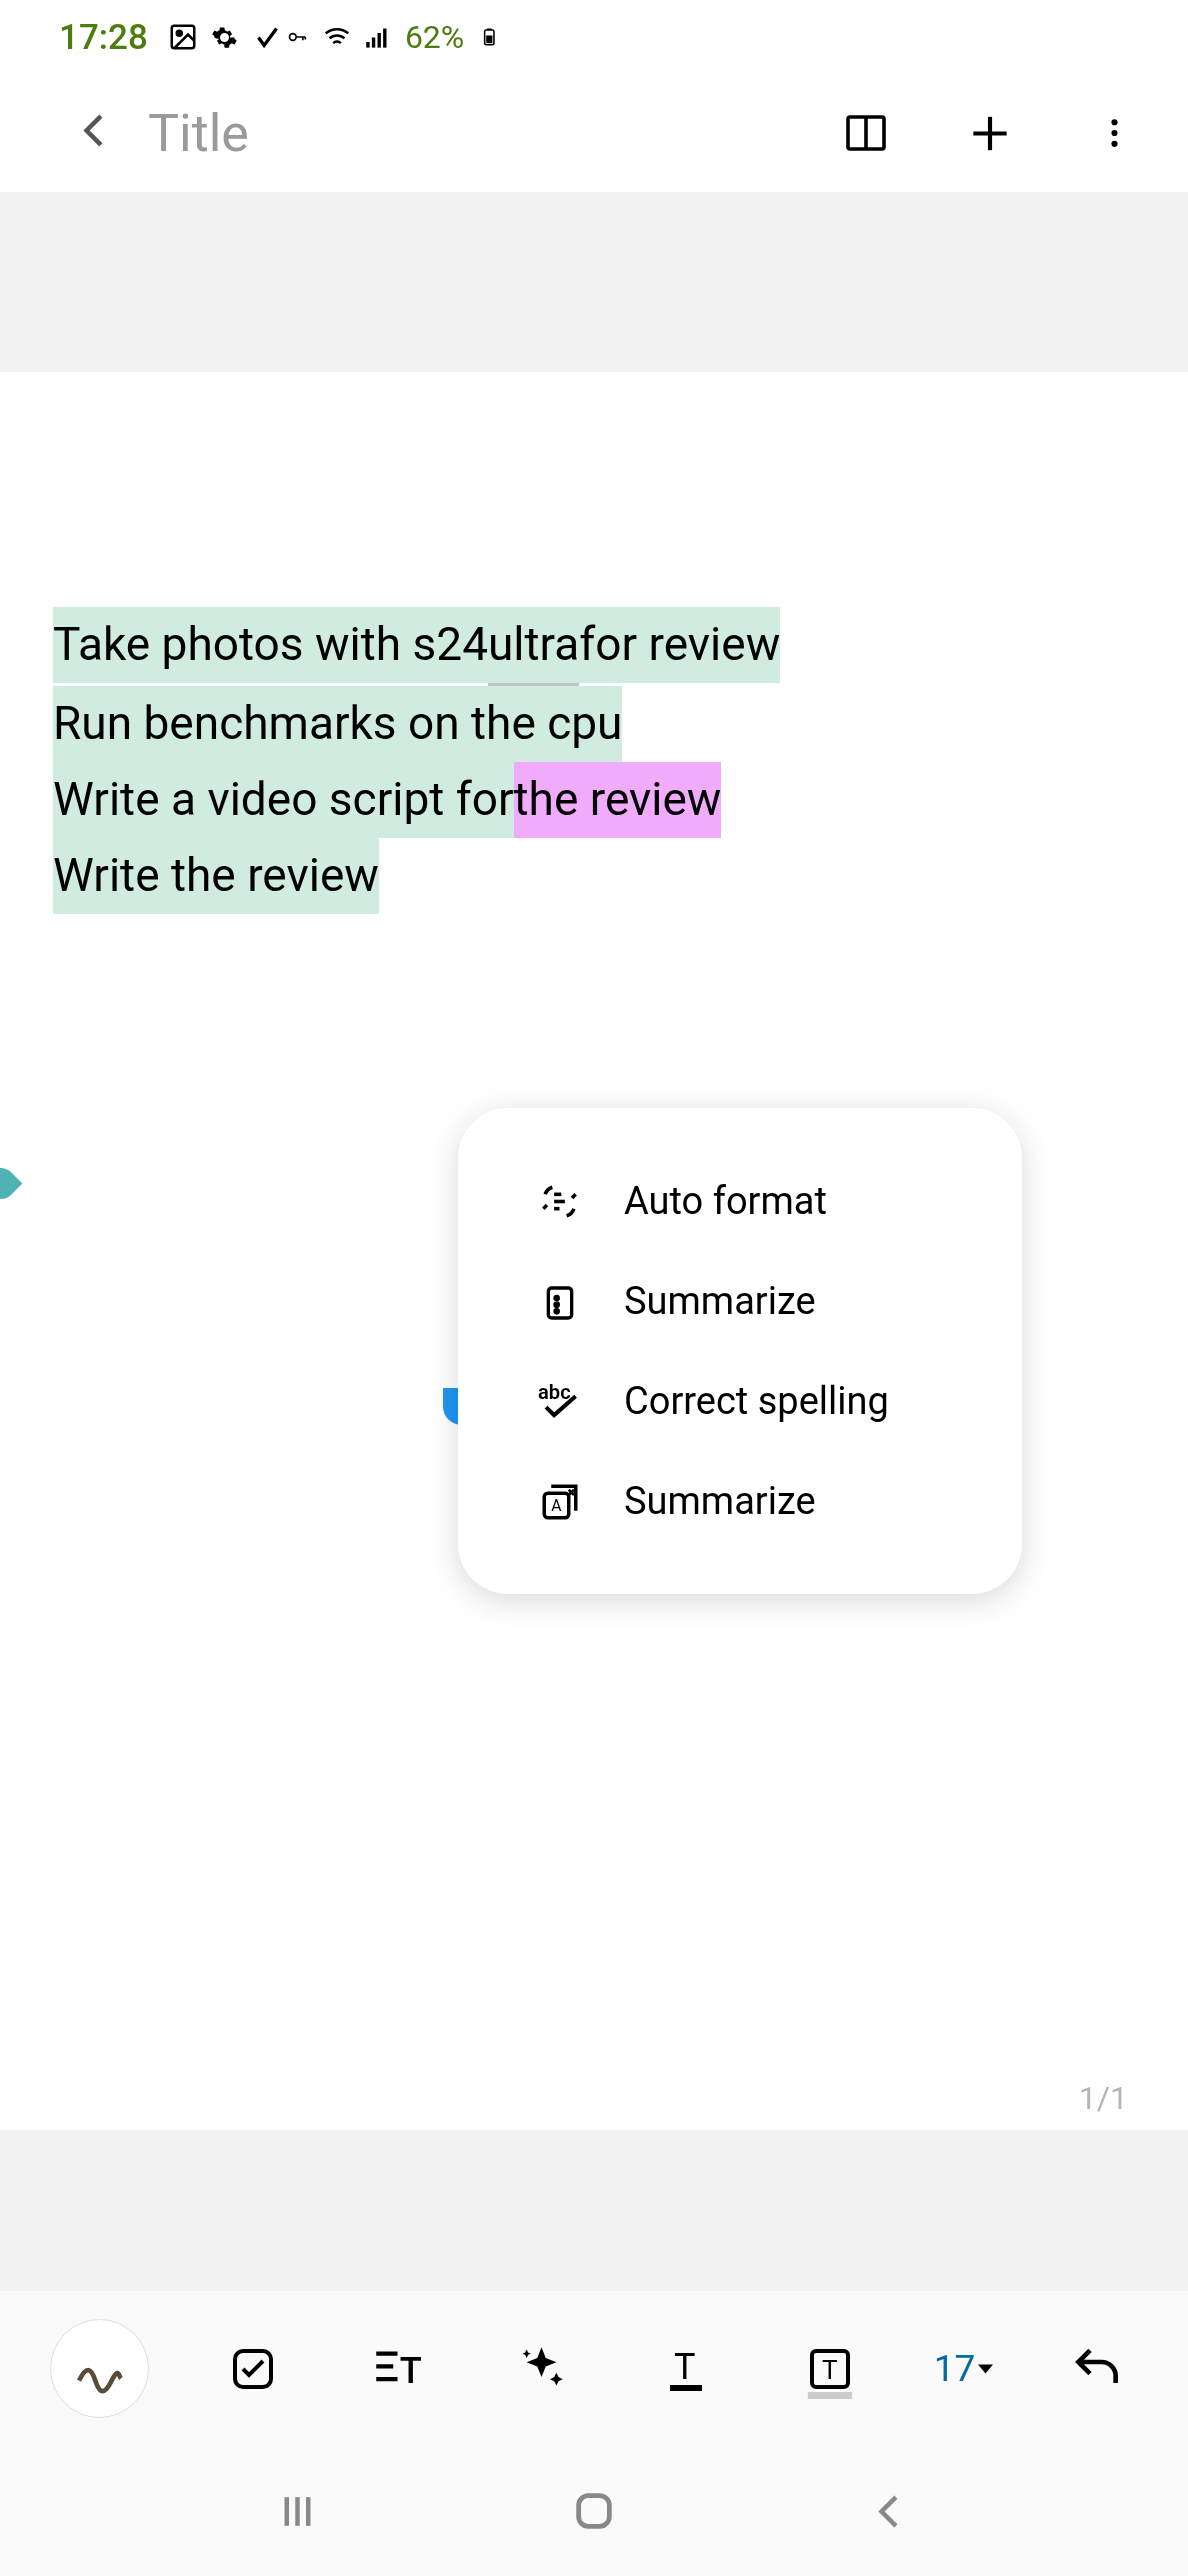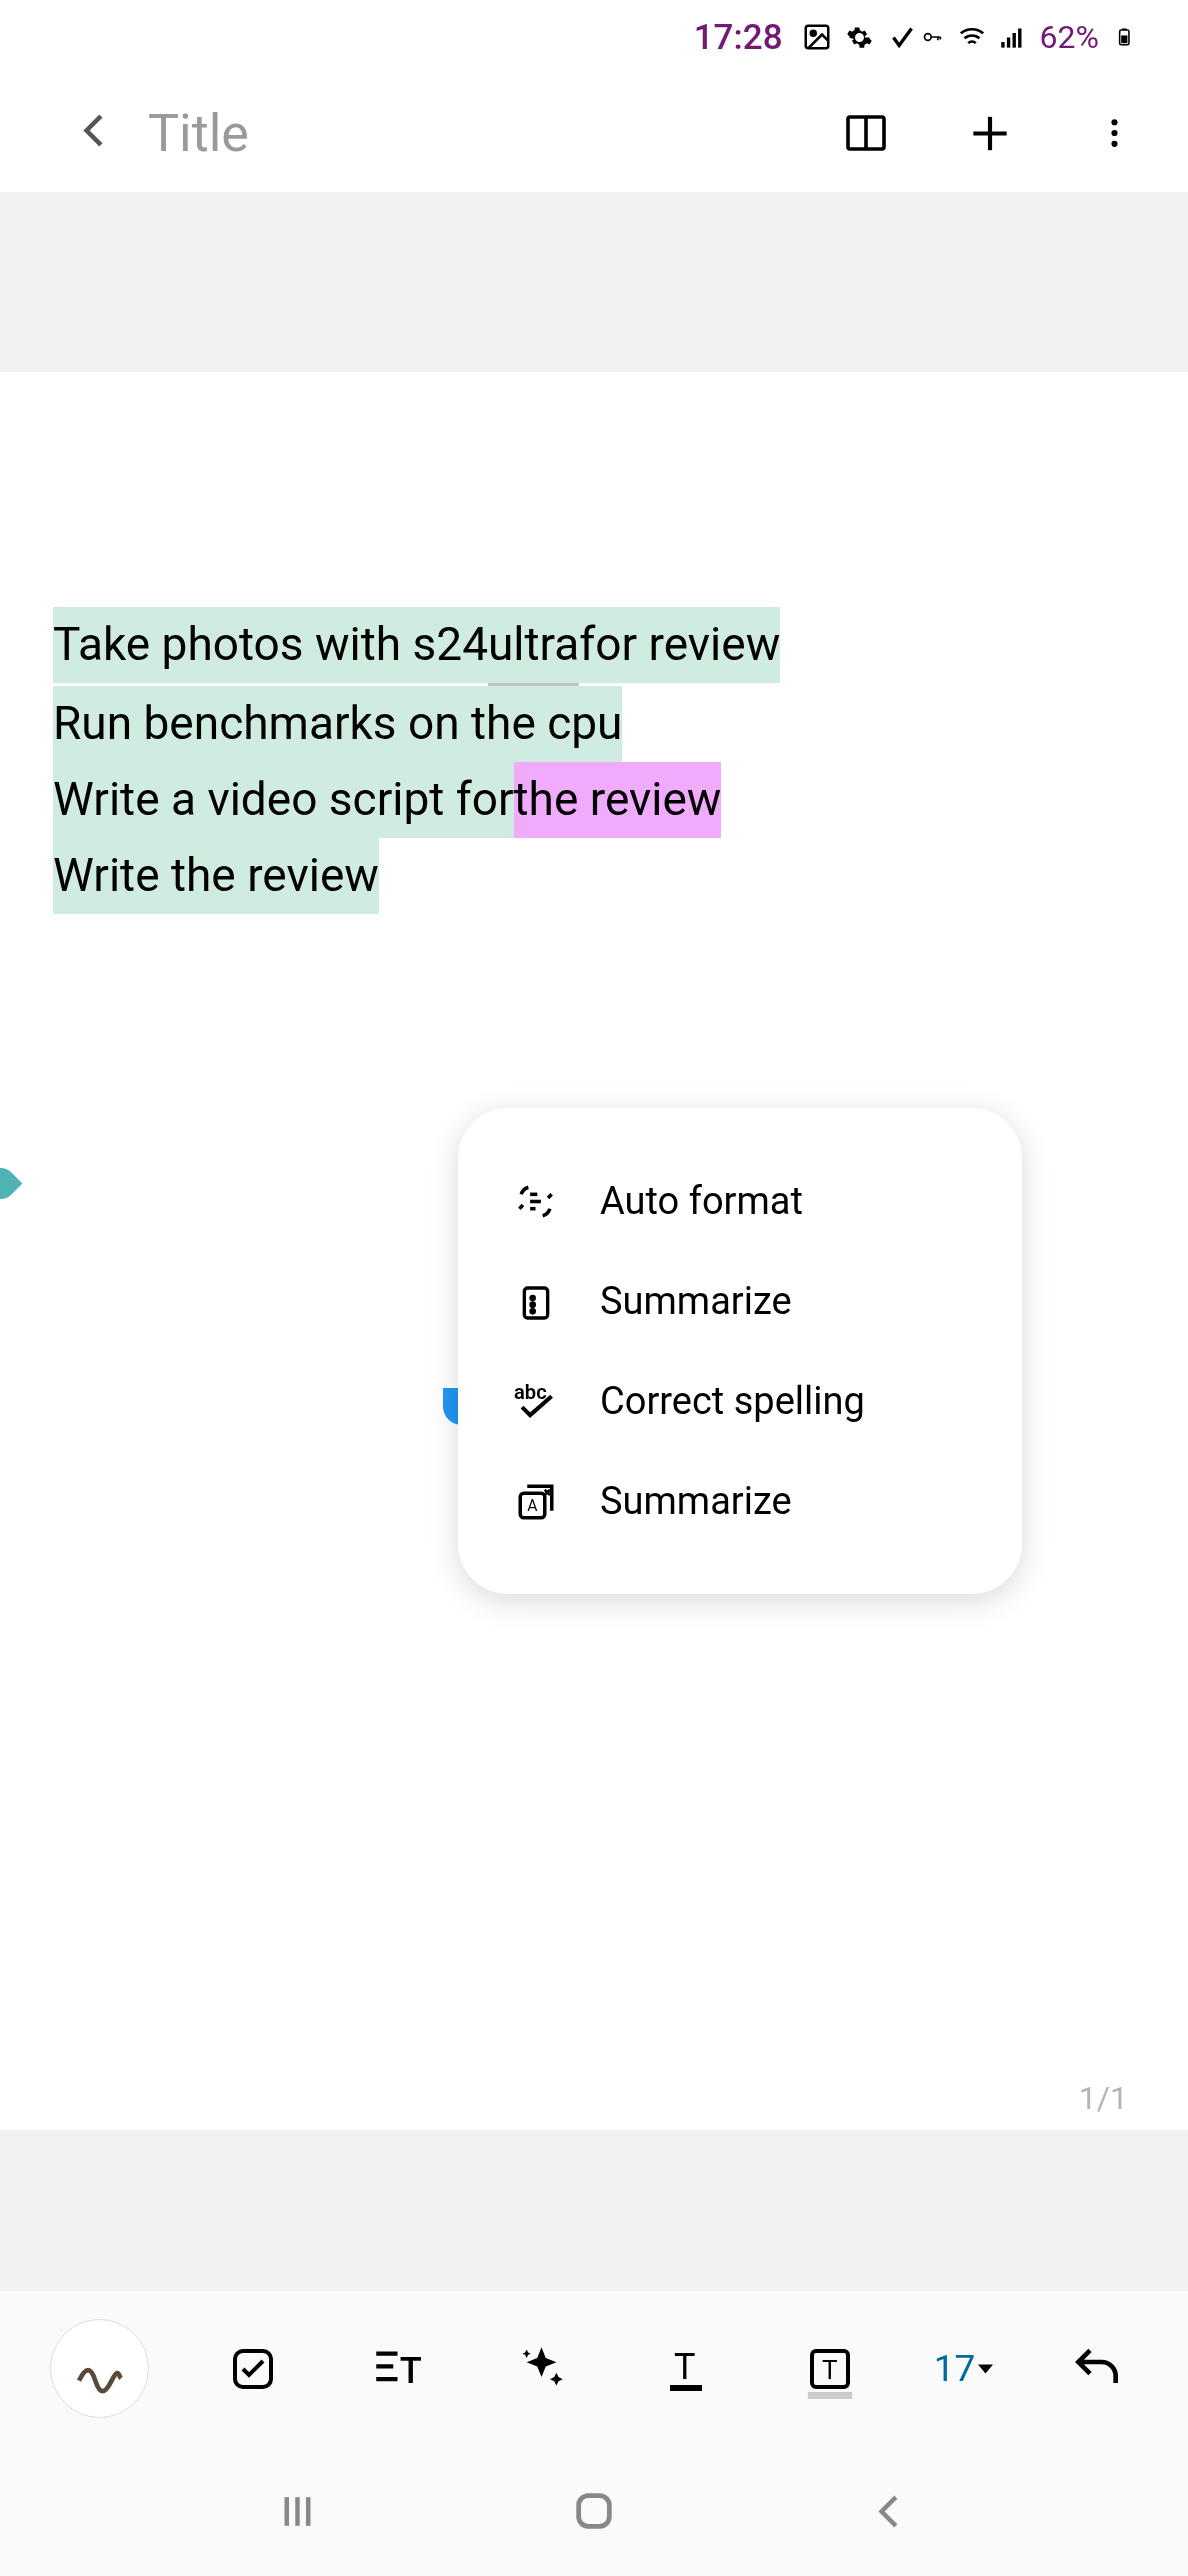--- a/index.html
+++ b/index.html
@@ -8,26 +8,25 @@
     height: 2576px;
     font-family: -apple-system, BlinkMacSystemFont, "Segoe UI", Roboto, sans-serif;
     background: #ffffff;
     overflow: hidden;
   }
   
   
   .status-bar {
     height: 74px;
     display: flex;
-    justify-content: flex-end;
+    justify-content: flex-start;
     align-items: center;
     padding: 0 50px 0 59px;
     font-size: 35px;
-    color: #701a75;
-    margin-left: 48px;
+    color: #4d7c0f;
   }
   .status-left { display: flex; align-items: center; gap: 12.4px; }
   .status-left .time { font-weight: 500; margin-right: 7.4px;}
   .status-icon { width: 30px; height: 30px; display: inline-flex; align-items: center; justify-content: center; }
   .status-right { display: flex; align-items: center; gap: 10px; }
   .battery-text { font-size: 32px; margin-left: 2.5px;}
   
   
   .app-bar {
     height: 118px;
@@ -87,21 +86,21 @@
     width: 564px;
     background: #fff;
     border-radius: 50px;
     box-shadow: 0 6.2px 31px rgba(0,0,0,0.15);
     padding: 43px 0;
   }
   .popup-item {
     display: flex;
     align-items: center;
     gap: 43px;
-    padding: 28px 56px;
+    padding: 28px 80px;
     font-size: 38px;
     color: #000;
   }
   .popup-icon { width: 43px; height: 43px; display:flex; align-items:flex-end; justify-content:center;}
   
   
   .page-ind {
     position: absolute;
     top: 2079px;
     right: 60px;

